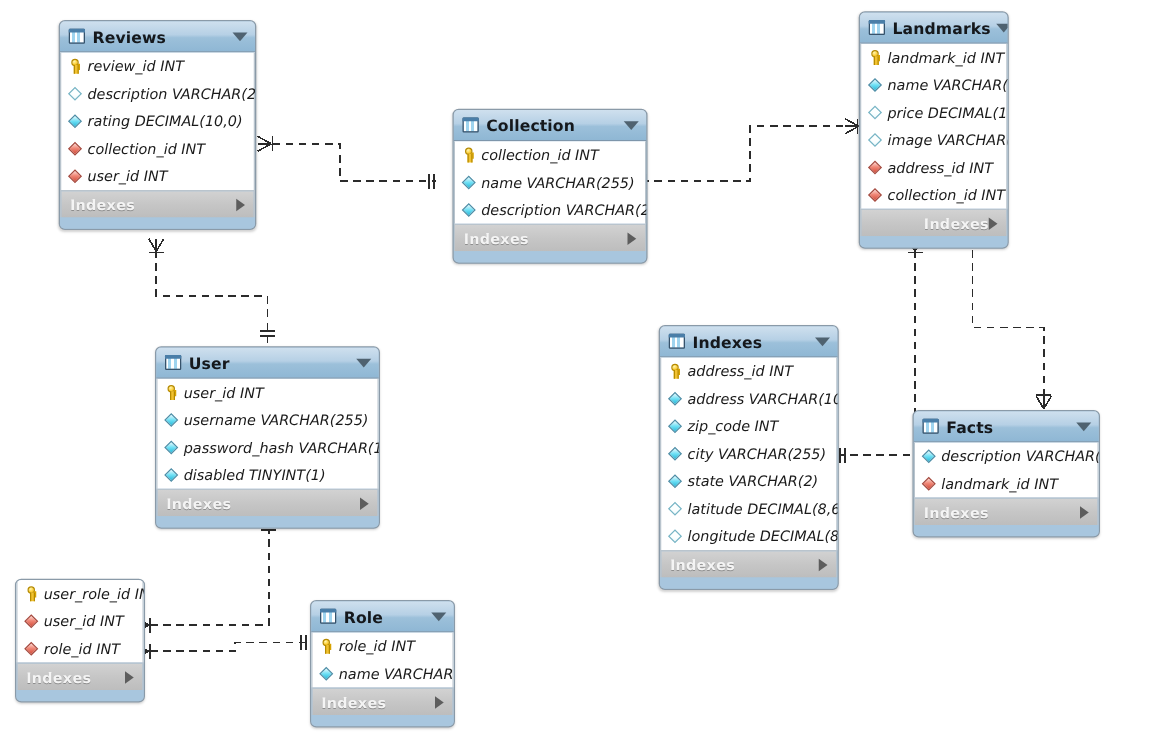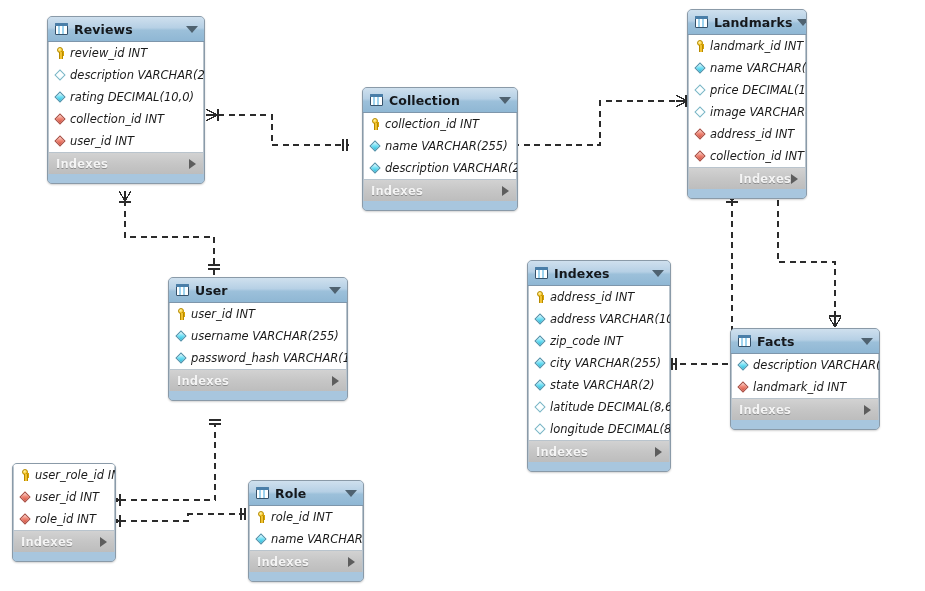--- a/index.html
+++ b/index.html
@@ -325,38 +325,42 @@
             <span class="glyph g-dia g-dia-fk"></span>
             <span class="txt">collection_id INT</span>
           </div>
         </div>
         <div class="tbl-foot">
           <span class="foot-label">Indexes</span>
           <span class="foot-caret"></span>
         </div>
         <div class="tbl-base"></div>
       </div>
-      <div class="tbl" style="left: 124px; top: 277px; width: 180px; margin-left: 44px;">
+      <div class="tbl" style="left: 124px; top: 277px; width: 180px;">
         <div class="tbl-head">
           <span class="tbl-icon"></span>
           <span class="tbl-title">User</span>
           <span class="caret"></span>
         </div>
         <div class="tbl-body">
           <div class="row">
             <span class="glyph g-key"></span>
             <span class="txt">user_id INT</span>
           </div>
           <div class="row">
             <span class="glyph g-dia"></span>
             <span class="txt">username VARCHAR(255)</span>
           </div>
           <div class="row">
             <span class="glyph g-dia"></span>
             <span class="txt">password_hash VARCHAR(1000)</span>
+          </div>
+          <div class="row">
+            <span class="glyph g-dia"></span>
+            <span class="txt">disabled TINYINT(1)</span>
           </div>
         </div>
         <div class="tbl-foot">
           <span class="foot-label">Indexes</span>
           <span class="foot-caret"></span>
         </div>
         <div class="tbl-base"></div>
       </div>
       <div class="tbl" style="left: 527px; top: 260px; width: 144px;">
         <div class="tbl-head">

